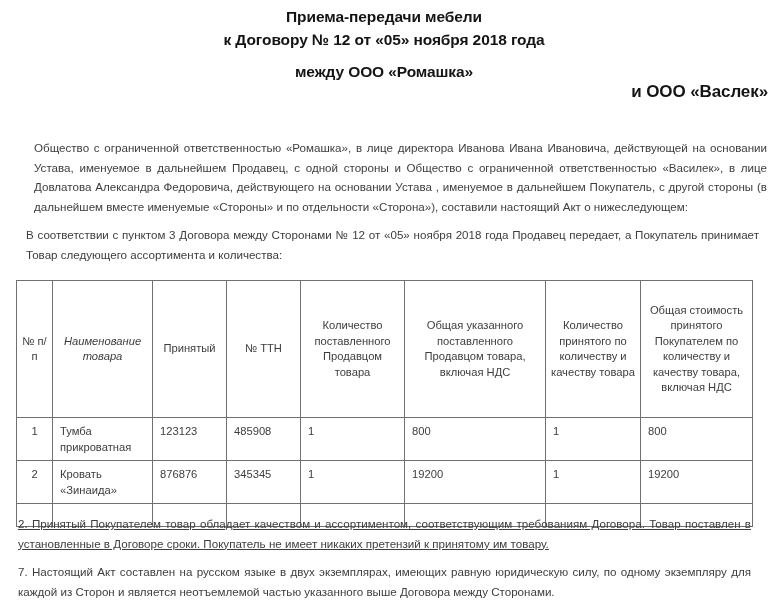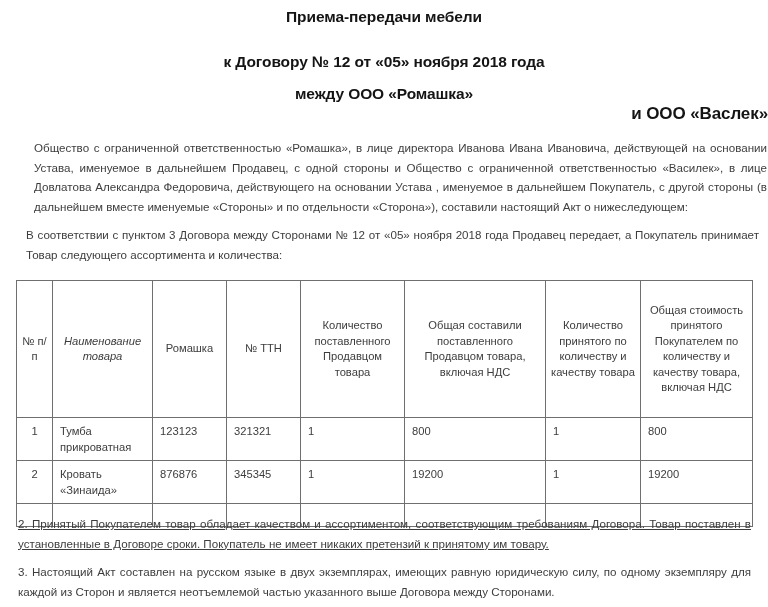--- a/index.html
+++ b/index.html
@@ -30,21 +30,21 @@
     padding-top: 7px;
   }
   .title-line {
     font-weight: bold;
     color: #141414;
     letter-spacing: -0.1px;
   }
   .title-1 {
     font-size: 15.5px;
     line-height: 19px;
-    margin-bottom: 26px;
+    margin-bottom: 4px;
   }
   .title-2 {
     font-size: 15.5px;
     line-height: 19px;
     margin-bottom: 13px;
   }
   .title-3 {
     font-size: 15.5px;
     line-height: 20px;
   }
@@ -160,34 +160,34 @@
         <col class="col-ttn">
       <col class="col-qty-s">
         <col class="col-sum-s">
         <col class="col-qty-b">
         <col class="col-sum-b">
     </colgroup>
     <thead>
       <tr>
         <th class="col-num">№ п/п</th>
         <th class="col-name">Наименование товара</th>
-        <th class="col-art">Ромашка</th>
+        <th class="col-art">Принятый</th>
         <th class="col-ttn">№ ТТН</th>
         <th class="col-qty-s">Количество поставленного Продавцом товара</th>
-        <th class="col-sum-s">Общая составили поставленного Продавцом товара, включая НДС</th>
+        <th class="col-sum-s">Общая указанного поставленного Продавцом товара, включая НДС</th>
         <th class="col-qty-b">Количество принятого по количеству и качеству товара</th>
         <th class="col-sum-b">Общая стоимость принятого Покупателем по количеству и  качеству  товара, включая НДС</th>
       </tr>
     </thead>
     <tbody>
       <tr class="data-row">
         <td class="cell-center">1</td>
         <td>Тумба прикроватная</td>
         <td>123123</td>
-        <td>321321</td>
+        <td>485908</td>
         <td>1</td>
         <td>800</td>
         <td>1</td>
         <td>800</td>
       </tr>
       <tr class="data-row">
         <td class="cell-center">2</td>
         <td>Кровать «Зинаида»</td>
         <td>876876</td>
         <td>345345</td>
@@ -204,15 +204,15 @@
         <td></td>
         <td></td>
         <td></td>
         <td></td>
       </tr>
     </tbody>
   </table>
 
   <p class="para para-clause2">2. Принятый Покупателем товар обладает качеством и ассортиментом, соответствующим требованиям Договора. Товар поставлен в установленные в Договоре сроки. Покупатель не имеет никаких претензий к принятому им товару.</p>
 
-  <p class="para para-clause3">3. Настоящий Акт составлен на русском языке в двух экземплярах, имеющих равную юридическую силу, по одному экземпляру для каждой из Сторон и является неотъемлемой частью указанного выше Договора между Сторонами.</p>
+  <p class="para para-clause3">7. Настоящий Акт составлен на русском языке в двух экземплярах, имеющих равную юридическую силу, по одному экземпляру для каждой из Сторон и является неотъемлемой частью указанного выше Договора между Сторонами.</p>
 
 </div>
 
 </body></html>

